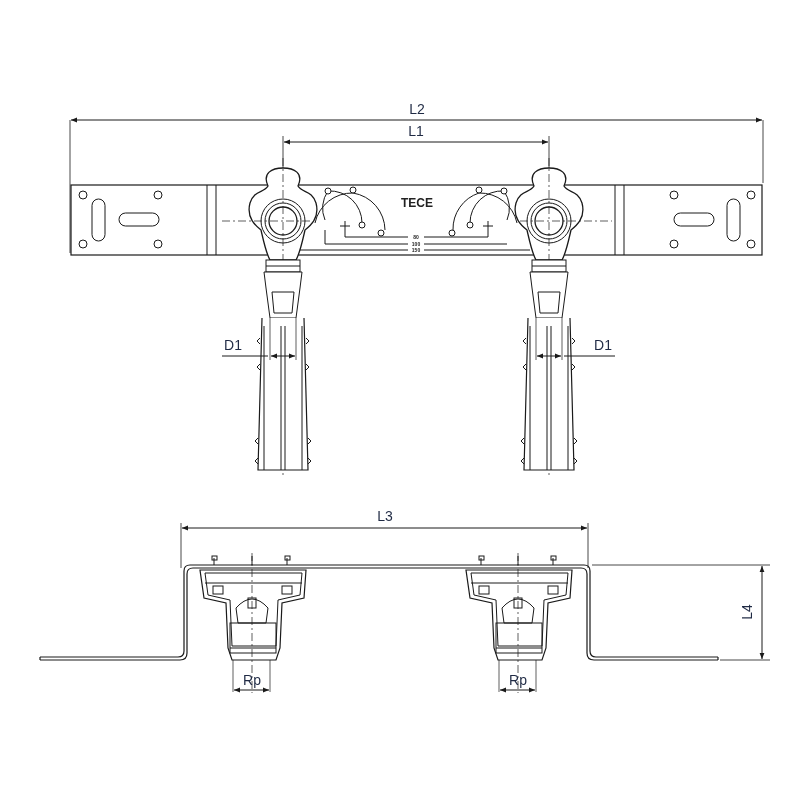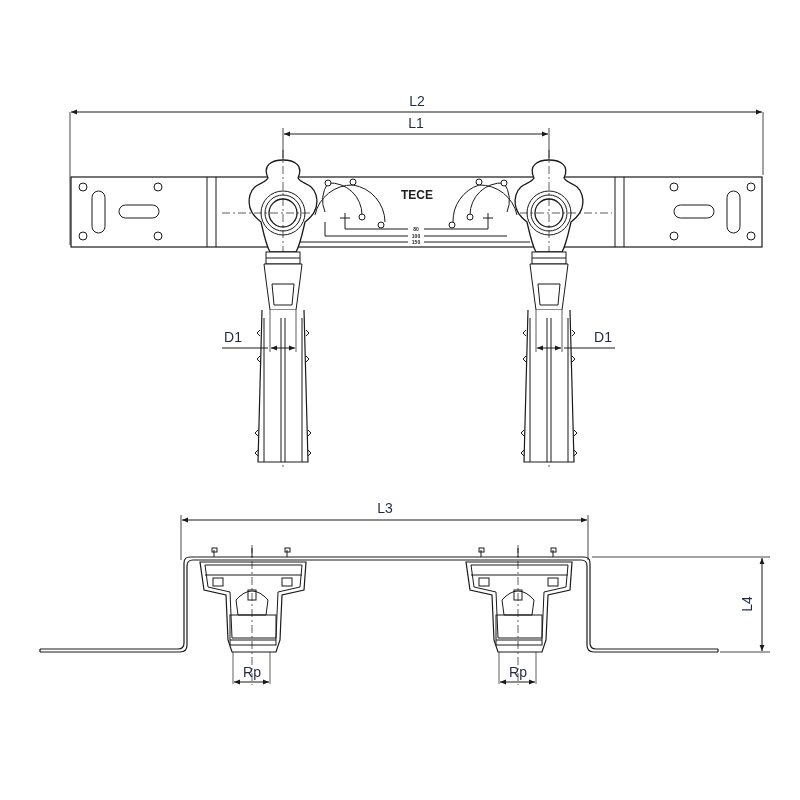--- a/index.html
+++ b/index.html
@@ -1,17 +1,17 @@
 <!DOCTYPE html>
 <html><head>
 <meta charset="utf-8">
 <style>
   html, body { margin:0; padding:0; background:#ffffff; }
   body { width:800px; height:800px; overflow:hidden; font-family:"Liberation Sans", sans-serif; }
-  #drawing { position:absolute; left:0; top:0; width:800px; height:786px; }
+  #drawing { position:absolute; left:0; top:8px; width:800px; height:786px; }
   svg text { font-family:"Liberation Sans", sans-serif; }
   .dimtxt { fill:#1f2a44; font-size:14px; }
   .brand { fill:#222; font-size:12px; font-weight:bold; }
   .scale { fill:#222; font-size:5px; font-weight:bold; }
 </style>
 </head>
 <body>
 
 <div id="drawing">
 <svg width="800" height="800" viewBox="0 0 800 800" xmlns="http://www.w3.org/2000/svg" stroke="#1a1a1a" fill="none" stroke-width="1">

